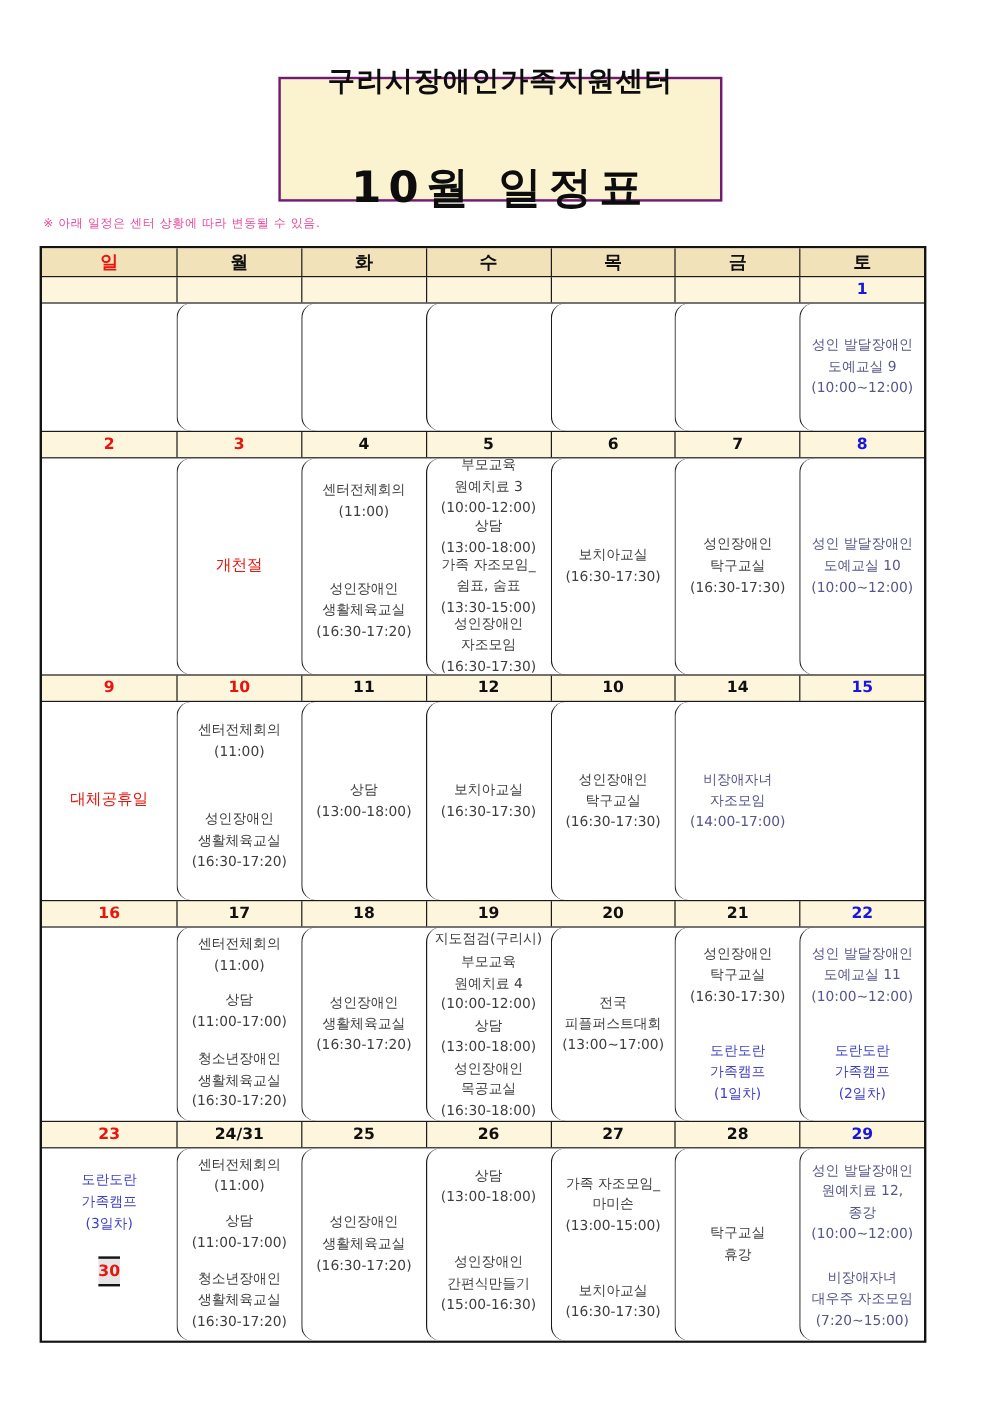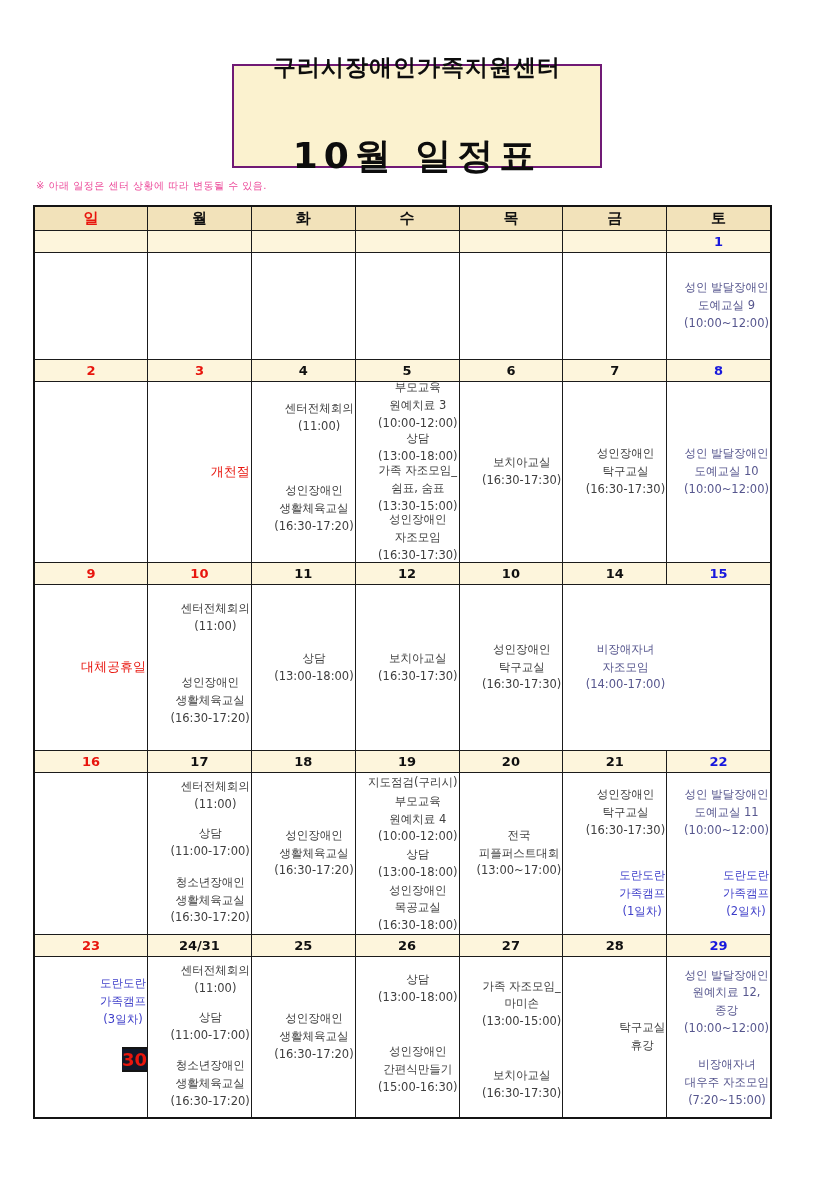--- a/index.html
+++ b/index.html
@@ -21,38 +21,38 @@
   }
   .cal-row{display:grid;grid-template-columns:112px repeat(6,1fr);}
   .cal-row + .cal-row{border-top:1px solid #1b1b1b;}
   .cal-cell{border-left:1px solid #1b1b1b;overflow:hidden;box-sizing:border-box;}
   .cal-cell:first-child{border-left:none;}
   .header-row{height:23px;background:#f2e2ba;}
   .header-row .cal-cell{display:flex;align-items:center;justify-content:center;font-weight:700;font-size:15px;color:#101010;}
   .date-row{height:21px;background:#fdf5dc;}
   .date-row .cal-cell{display:flex;align-items:center;justify-content:center;font-weight:700;font-size:13px;color:#101010;}
   .content-row{background:#ffffff;}
-  .day-cell{display:flex;flex-direction:column;justify-content:center;align-items:flex-end;}
+  .day-cell{display:flex;flex-direction:column;justify-content:center;align-items:center;border-radius:12px;}
   .event{
     display:flex;flex-direction:column;justify-content:center;align-items:center;
     font-size:11.5px;line-height:1.55;color:#3e3e3e;padding:2px 1px;text-align:center;
   }
   .event.multi{flex-grow:1;flex-basis:0;min-height:0;}
   .sep{border-top:1px dotted #8f8f8f;margin:0 5px;flex:0 0 auto;}
   .header-row .txt-sun{color:#e8150d;}
   .date-row .txt-sun{color:#e8150d;}
   .date-row .txt-sat{color:#1717dd;}
   .event.txt-satblue{color:#56568e;}
   .event.txt-camp{color:#3e3ec9;}
   .event.txt-holiday{color:#e8150d;font-weight:400;font-size:13px;}
   .seg-events{display:flex;flex-direction:column;justify-content:center;flex:0 0 auto;}
   .datebar{
-    background:#0f172a;border-top:2px solid #141414;border-bottom:2px solid #141414;
+    background:#e5e5e5;border-top:2px solid #141414;border-bottom:2px solid #141414;
     display:flex;align-items:center;justify-content:center;
-    font-weight:700;font-size:18px;color:#e8150d;
+    font-weight:700;font-size:13px;color:#e8150d;
   }
   .blank-seg{flex:1 1 auto;background:#fff;}
 </style>
 </head>
 <body>
 
 <div class="title-box">
   <div class="title-line1">구리시장애인가족지원센터</div>
   <div class="title-line2">10월 일정표</div>
 </div>

